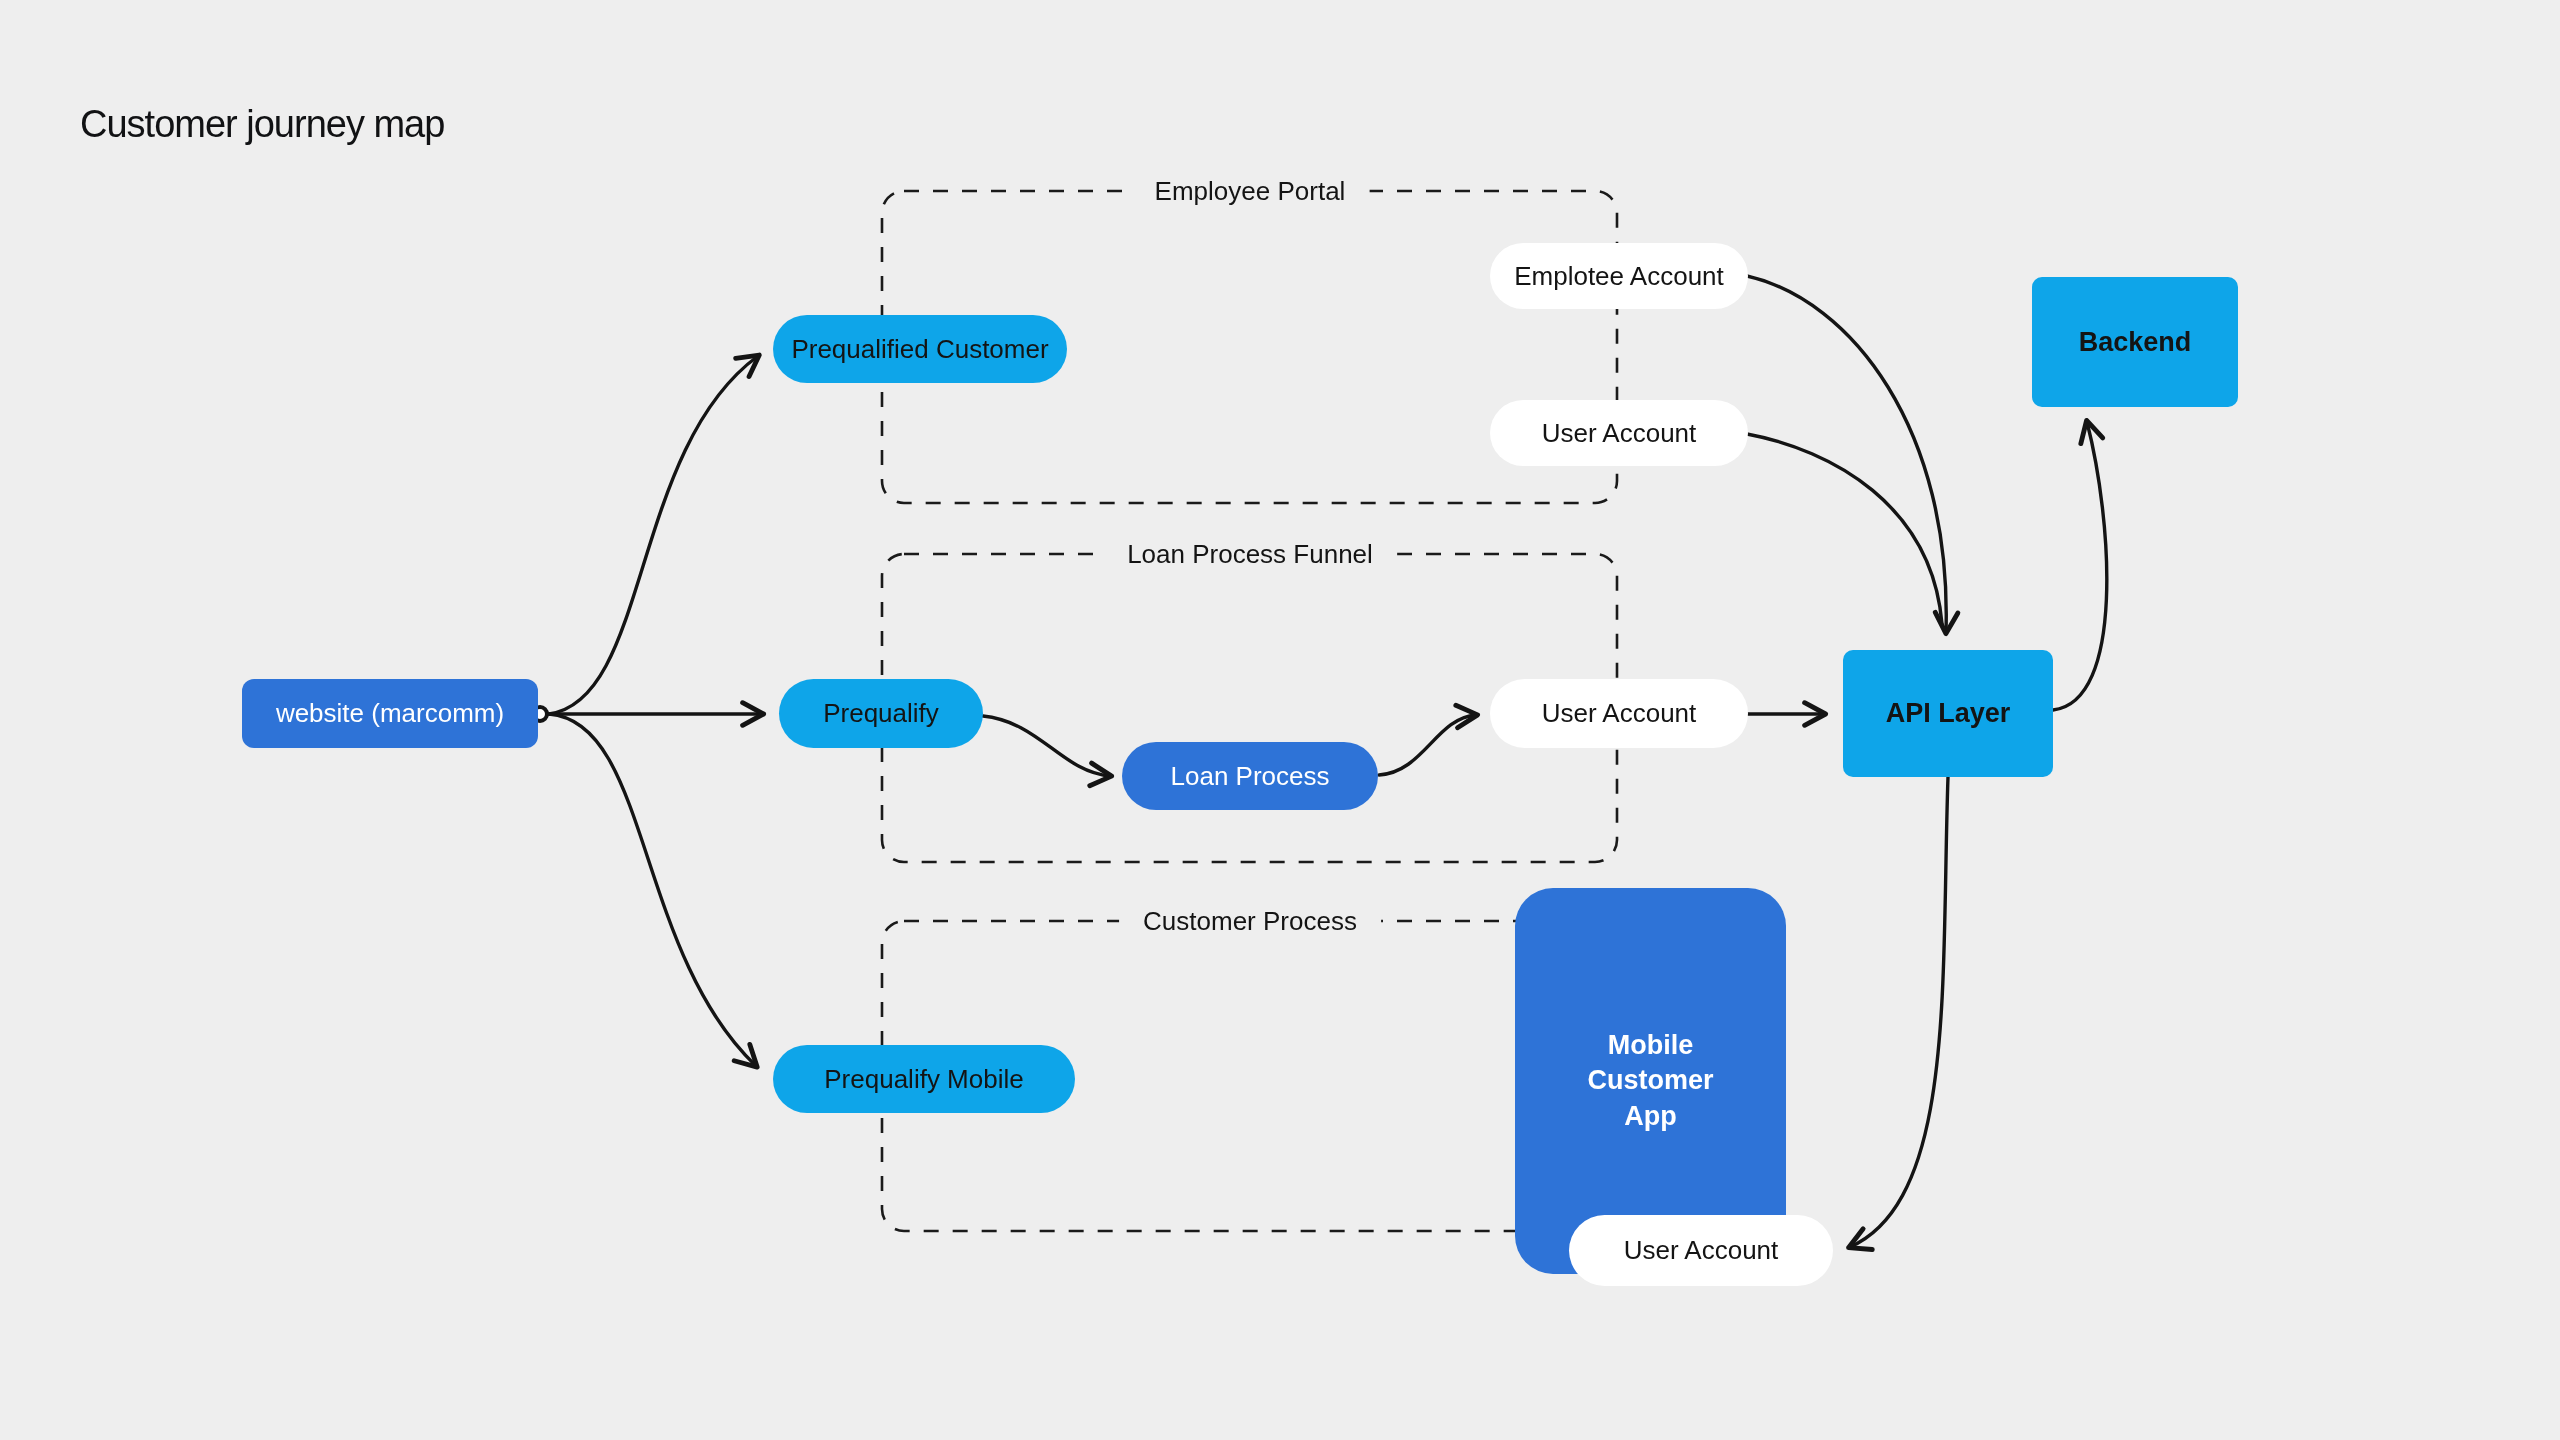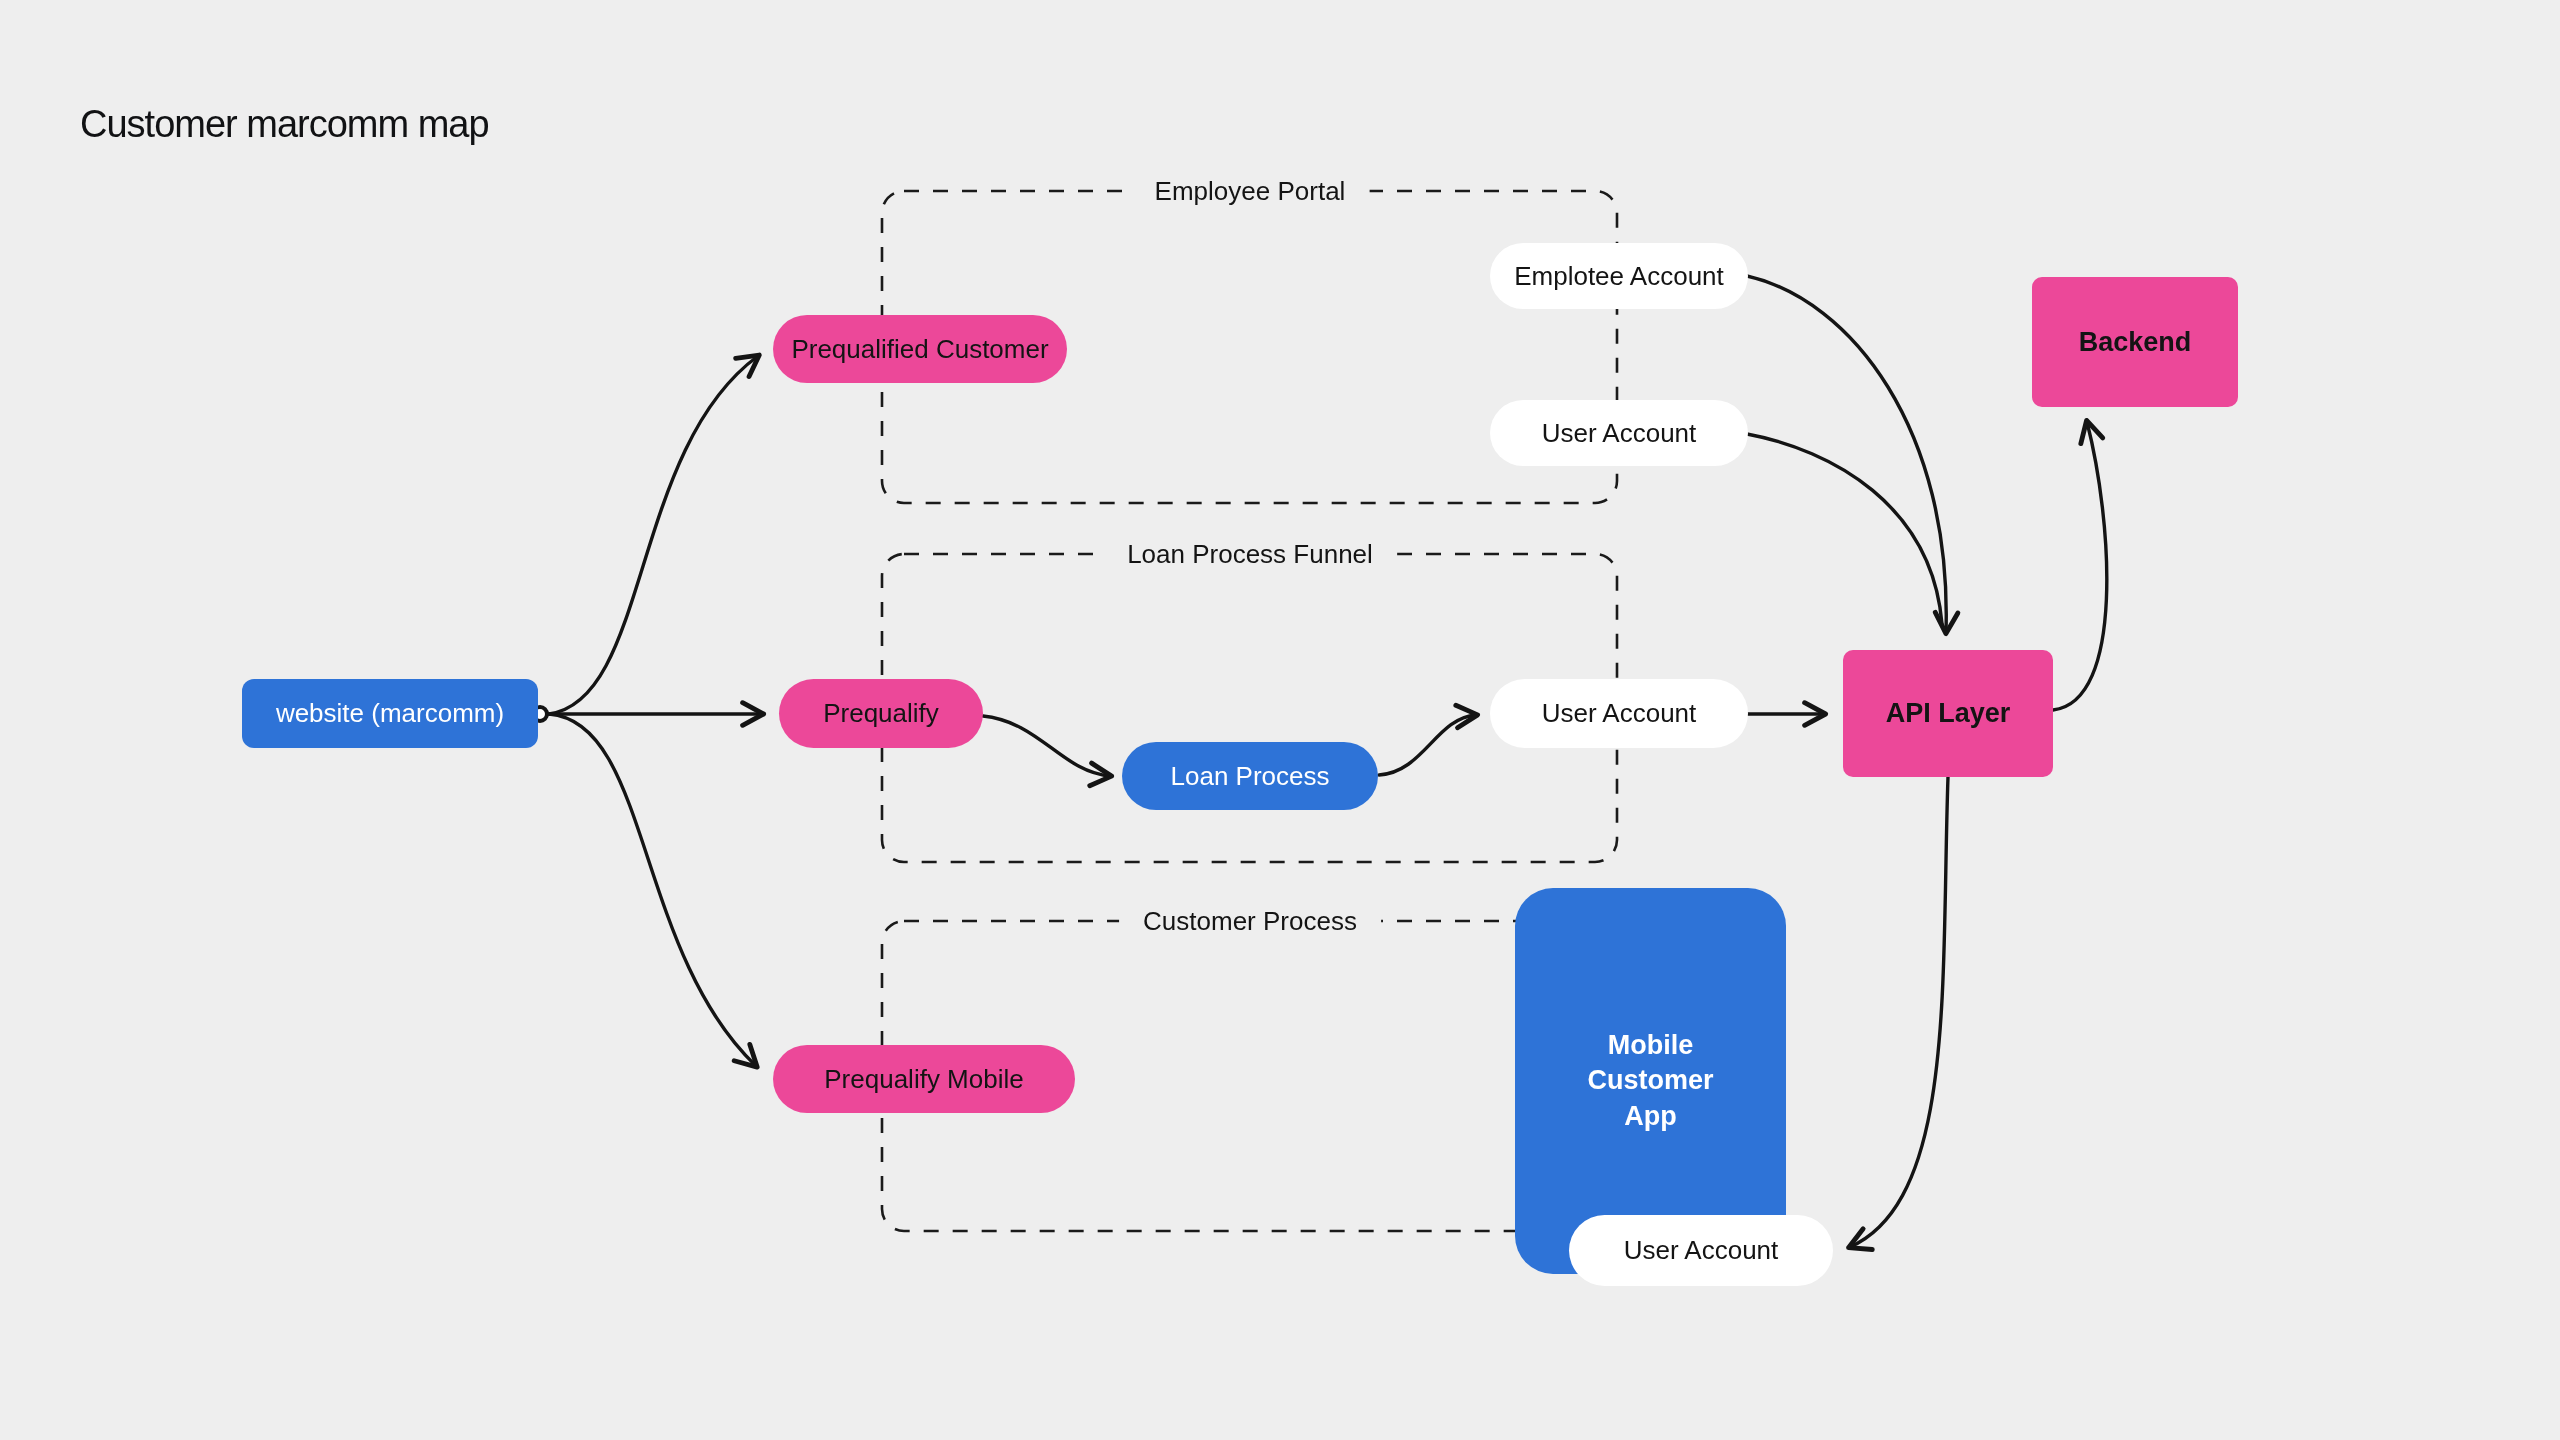--- a/index.html
+++ b/index.html
@@ -51,40 +51,40 @@
     justify-content: center;
     text-align: center;
     font-size: 26px;
     font-weight: 500;
     color: #141414;
     white-space: nowrap;
     z-index: 3;
   }
   .pill  { border-radius: 999px; }
   .rect  { border-radius: 10px; font-weight: 600; font-size: 27px; }
-  .gray  { background: #ec4899; }
+  .gray  { background: #0ea5e9; }
   .white { background: #ffffff; }
   .blue  { background: #2e73d7; color: #ffffff; }
   .bold  { font-weight: 400; }
   .app-box {
     border-radius: 38px;
     font-size: 27px;
     font-weight: 700;
     line-height: 1.32;
     white-space: pre-line;
     z-index: 3;
   }
   .above { z-index: 4; }
 </style>
 </head>
 <body>
 
 <div class="canvas">
 
-  <h1 class="page-title">Customer marcomm map</h1>
+  <h1 class="page-title">Customer journey map</h1>
 
   <svg class="edges" viewBox="0 0 2560 1440" aria-hidden="true">
     <defs>
       <marker id="arrow" viewBox="0 0 20 20" refX="16" refY="10" markerWidth="9.5" markerHeight="9.5" orient="auto-start-reverse">
         <path d="M4 3 L17 10 L4 17" fill="none" stroke="#141414" stroke-width="3" stroke-linecap="round" stroke-linejoin="round"></path>
       </marker>
     </defs>
 
     <g fill="none" stroke="#1a1a1a" stroke-width="2.6" stroke-dasharray="15 14">
       <rect x="882" y="191" width="735" height="312" rx="22"></rect>

